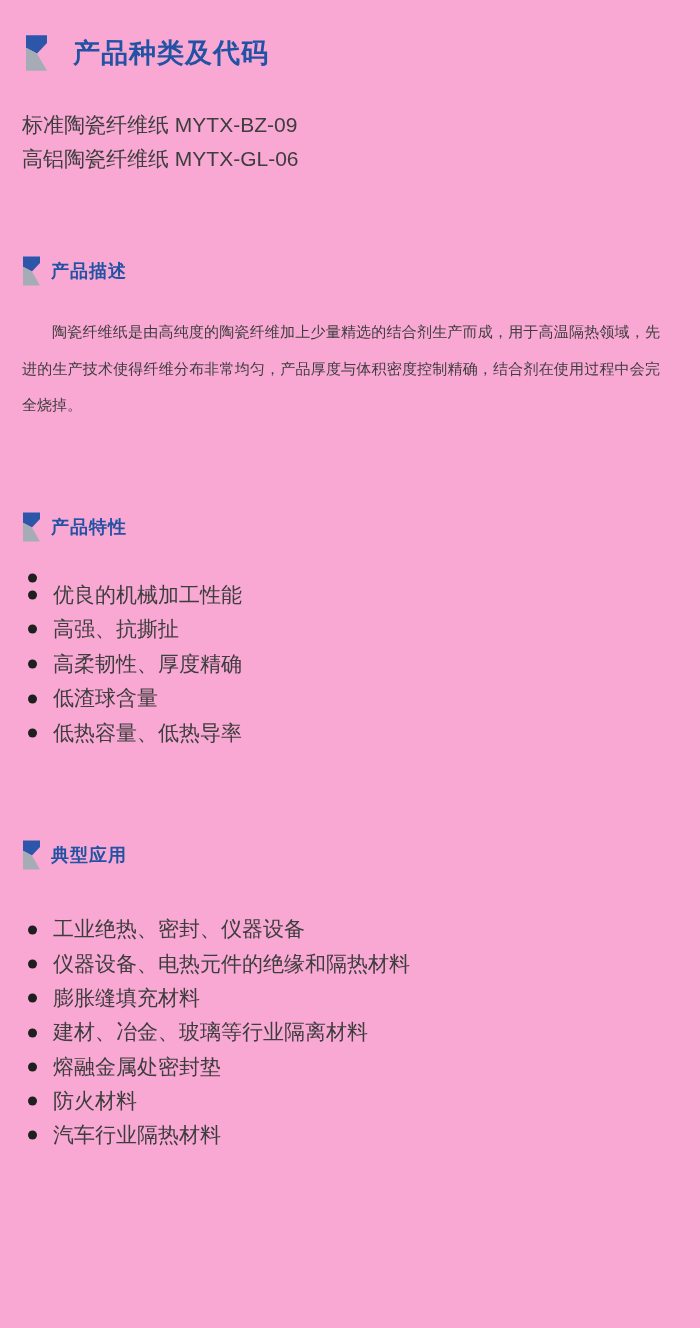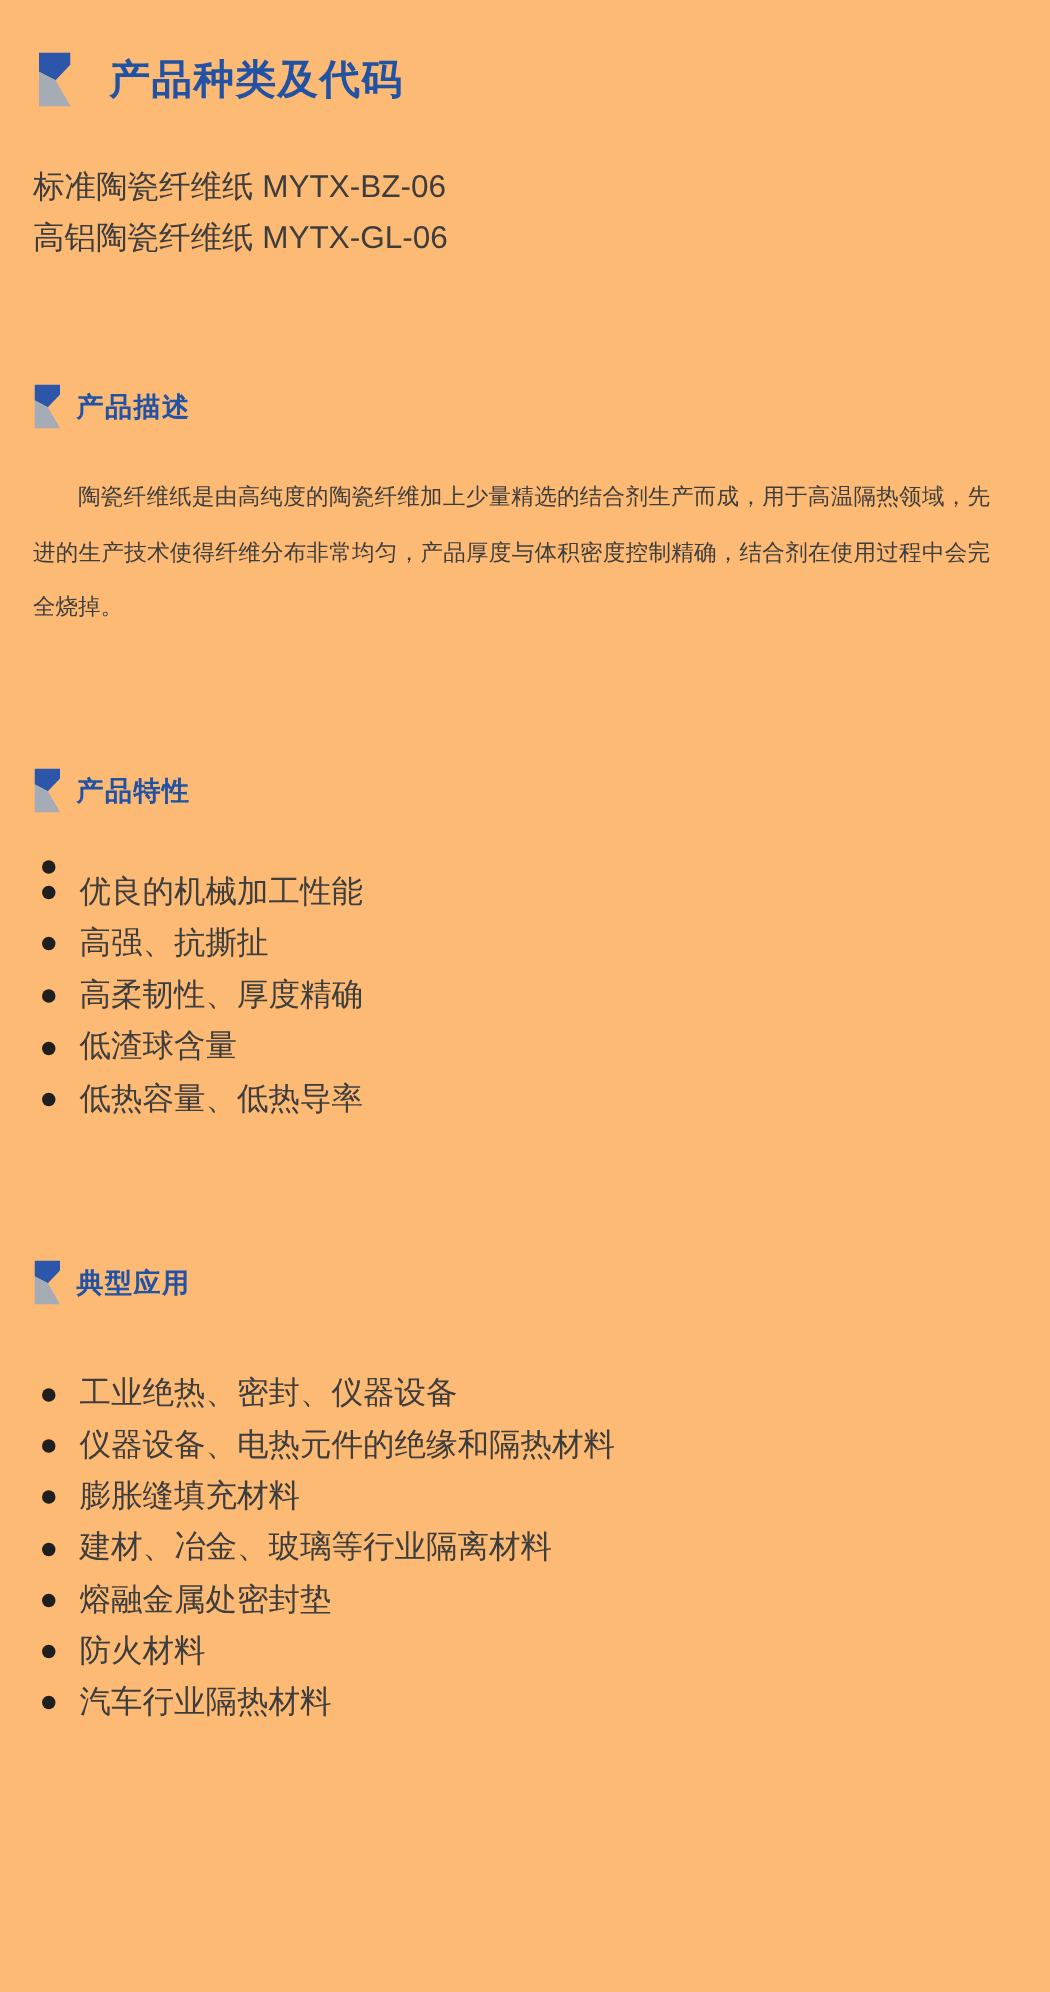--- a/index.html
+++ b/index.html
@@ -1,17 +1,17 @@
 <!DOCTYPE html>
 <html><head>
 <meta charset="utf-8">
 <style>
   html,body{margin:0;padding:0;background:#ffffff;}
   .page{
-    width:700px;height:1328px;background:#fdba74;box-sizing:border-box;
+    width:700px;height:1328px;background:#f9a8d4;box-sizing:border-box;
     padding:0 40px 0 22px;overflow:hidden;
     font-family:"Liberation Sans","DejaVu Sans",sans-serif;
     color:#3d3d3d;
   }
   
   .hdr{display:flex;align-items:center;}
   .hdr .marker{flex:0 0 auto;display:block;}
   .hdr .title{
     margin:0;font-weight:bold;color:#2152a3;letter-spacing:1px;
   }
@@ -53,21 +53,21 @@
 
   <section>
     <div class="hdr lg">
       <svg class="marker" viewBox="0 0 20 34" aria-hidden="true">
         <polygon points="0,0 20,0 20,7.5 10.5,17.5 0,12" fill="#2c56a9"></polygon>
         <polygon points="0,12 10.5,17.5 20,34 0,34" fill="#a6acb5"></polygon>
       </svg>
       <h2 class="title">产品种类及代码</h2>
     </div>
     <ul class="type-list">
-      <li>标准陶瓷纤维纸 MYTX-BZ-06</li>
+      <li>标准陶瓷纤维纸 MYTX-BZ-09</li>
       <li>高铝陶瓷纤维纸 MYTX-GL-06</li>
     </ul>
   </section>
 
   <section>
     <div id="hdr-desc" class="hdr sm">
       <svg class="marker" viewBox="0 0 20 34" aria-hidden="true">
         <polygon points="0,0 20,0 20,7.5 10.5,17.5 0,12" fill="#2c56a9"></polygon>
         <polygon points="0,12 10.5,17.5 20,34 0,34" fill="#a6acb5"></polygon>
       </svg>

